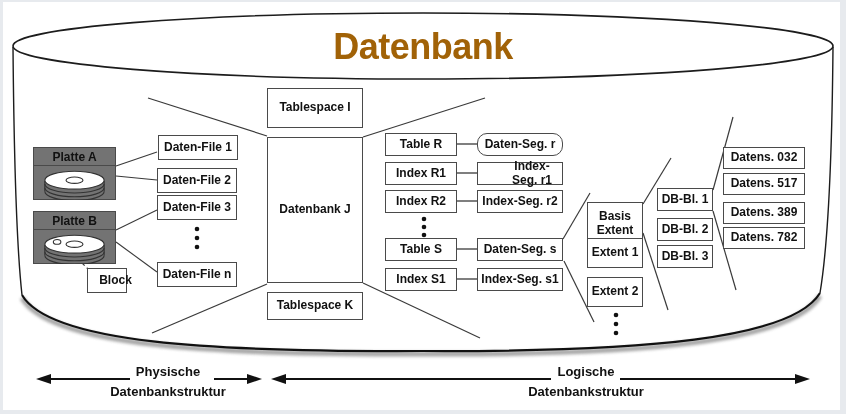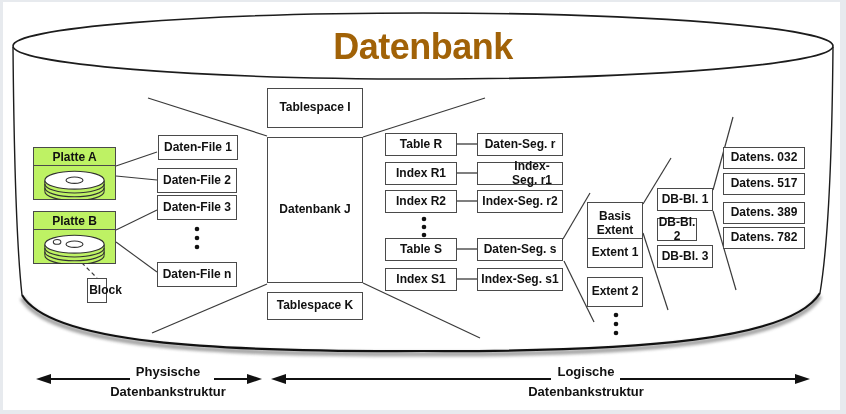--- a/index.html
+++ b/index.html
@@ -2,21 +2,21 @@
 <html><head>
 <meta charset="utf-8">
 <style>
   html,body{margin:0;padding:0;background:#eef0f3;font-family:"Liberation Sans",sans-serif;}
   #canvas{position:relative;width:846px;height:414px;background:#ffffff;overflow:hidden;}
   .strip{position:absolute;background:#e7eaee;}
   svg.overlay{position:absolute;left:0;top:0;}
   .box{position:absolute;background:#ffffff;border:1.4px solid #4a4a4a;display:flex;
        align-items:center;justify-content:center;font-weight:bold;font-size:12px;
        color:#111;text-align:center;line-height:1.15;box-sizing:border-box;}
-  .platte{position:absolute;background:#bef264;border:1.4px solid #4a4a4a;box-sizing:border-box;text-align:right;}
+  .platte{position:absolute;background:#737373;border:1.4px solid #4a4a4a;box-sizing:border-box;text-align:right;}
   .platte-title{height:17px;border-bottom:1.2px solid #4a4a4a;display:flex;align-items:center;
        justify-content:center;font-weight:bold;font-size:12px;color:#111;}
   .disk-wrap{display:flex;justify-content:center;padding-top:2px;}
   #db-title{position:absolute;left:273px;top:26px;width:300px;text-align:center;
        font-size:36px;font-weight:bold;color:#a16207;letter-spacing:-0.5px;}
   .legend-label{position:absolute;width:150px;text-align:center;font-weight:bold;
        font-size:13px;color:#111;line-height:1.5;}
 </style>
 </head>
 <body>
@@ -118,49 +118,49 @@
         <path d="M 7,17 A 31.5,9.5 0 0 0 70,17"></path>
         <path d="M 7,21 A 31.5,9.5 0 0 0 70,21"></path>
         <path d="M 7,25 A 31.5,9.5 0 0 0 70,25"></path>
         <ellipse cx="38.5" cy="13" rx="31.5" ry="9.5" fill="#fff"></ellipse>
         <ellipse cx="38.5" cy="13" rx="9" ry="3.4"></ellipse>
         <ellipse cx="20" cy="10.5" rx="4" ry="2.5"></ellipse>
       </svg>
     </div>
   </div>
 
-  <div class="box" style="left:87px;top:278px;width:20px;height:25px;padding-left:17px;">Block</div>
+  <div class="box" style="left:87px;top:268px;width:40px;height:25px;padding-left:17px;">Block</div>
 
   <div class="box" style="left:158px;top:135px;width:80px;height:25px;">Daten-File 1</div>
   <div class="box" style="left:157px;top:168px;width:80px;height:25px;">Daten-File 2</div>
   <div class="box" style="left:157px;top:195px;width:80px;height:25px;">Daten-File 3</div>
   <div class="box" style="left:157px;top:262px;width:80px;height:25px;">Daten-File n</div>
 
   <div class="box" style="left:267px;top:88px;width:96px;height:40px;">Tablespace I</div>
   <div class="box" style="left:267px;top:137px;width:96px;height:146px;">Datenbank J</div>
   <div class="box" style="left:267px;top:292px;width:96px;height:28px;">Tablespace K</div>
 
   <div class="box" style="left:385px;top:133px;width:72px;height:23px;">Table R</div>
   <div class="box" style="left:385px;top:162px;width:72px;height:23px;">Index R1</div>
   <div class="box" style="left:385px;top:190px;width:72px;height:23px;">Index R2</div>
   <div class="box" style="left:385px;top:238px;width:72px;height:23px;">Table S</div>
   <div class="box" style="left:385px;top:268px;width:72px;height:23px;">Index S1</div>
 
-  <div class="box" style="left:477px;top:133px;width:86px;height:23px;">Daten-Seg. r</div>
+  <div class="box" style="left:477px;top:133px;width:86px;height:23px;border-radius:10px;">Daten-Seg. r</div>
   <div class="box" style="left:477px;top:162px;width:86px;height:23px;padding-left:24px;">Index-Seg. r1</div>
   <div class="box" style="left:477px;top:190px;width:86px;height:23px;">Index-Seg. r2</div>
   <div class="box" style="left:477px;top:238px;width:86px;height:23px;">Daten-Seg. s</div>
   <div class="box" style="left:477px;top:268px;width:86px;height:23px;">Index-Seg. s1</div>
 
   <div class="box" style="left:587px;top:202px;width:56px;height:44px;padding:0 6px;">Basis Extent</div>
   <div class="box" style="left:587px;top:238px;width:56px;height:30px;">Extent 1</div>
   <div class="box" style="left:587px;top:277px;width:56px;height:30px;">Extent 2</div>
 
   <div class="box" style="left:657px;top:188px;width:56px;height:23px;">DB-Bl. 1</div>
-  <div class="box" style="left:657px;top:218px;width:40px;height:23px;">DB-Bl. 2</div>
+  <div class="box" style="left:657px;top:218px;width:56px;height:23px;">DB-Bl. 2</div>
   <div class="box" style="left:657px;top:245px;width:56px;height:23px;">DB-Bl. 3</div>
 
   <div class="box" style="left:723px;top:147px;width:82px;height:22px;">Datens. 032</div>
   <div class="box" style="left:723px;top:173px;width:82px;height:22px;">Datens. 517</div>
   <div class="box" style="left:723px;top:202px;width:82px;height:22px;">Datens. 389</div>
   <div class="box" style="left:723px;top:227px;width:82px;height:22px;">Datens. 782</div>
 
   <div class="legend-label" style="left:93px;top:362px;">
     <div>Physische</div>
     <div>Datenbankstruktur</div>

